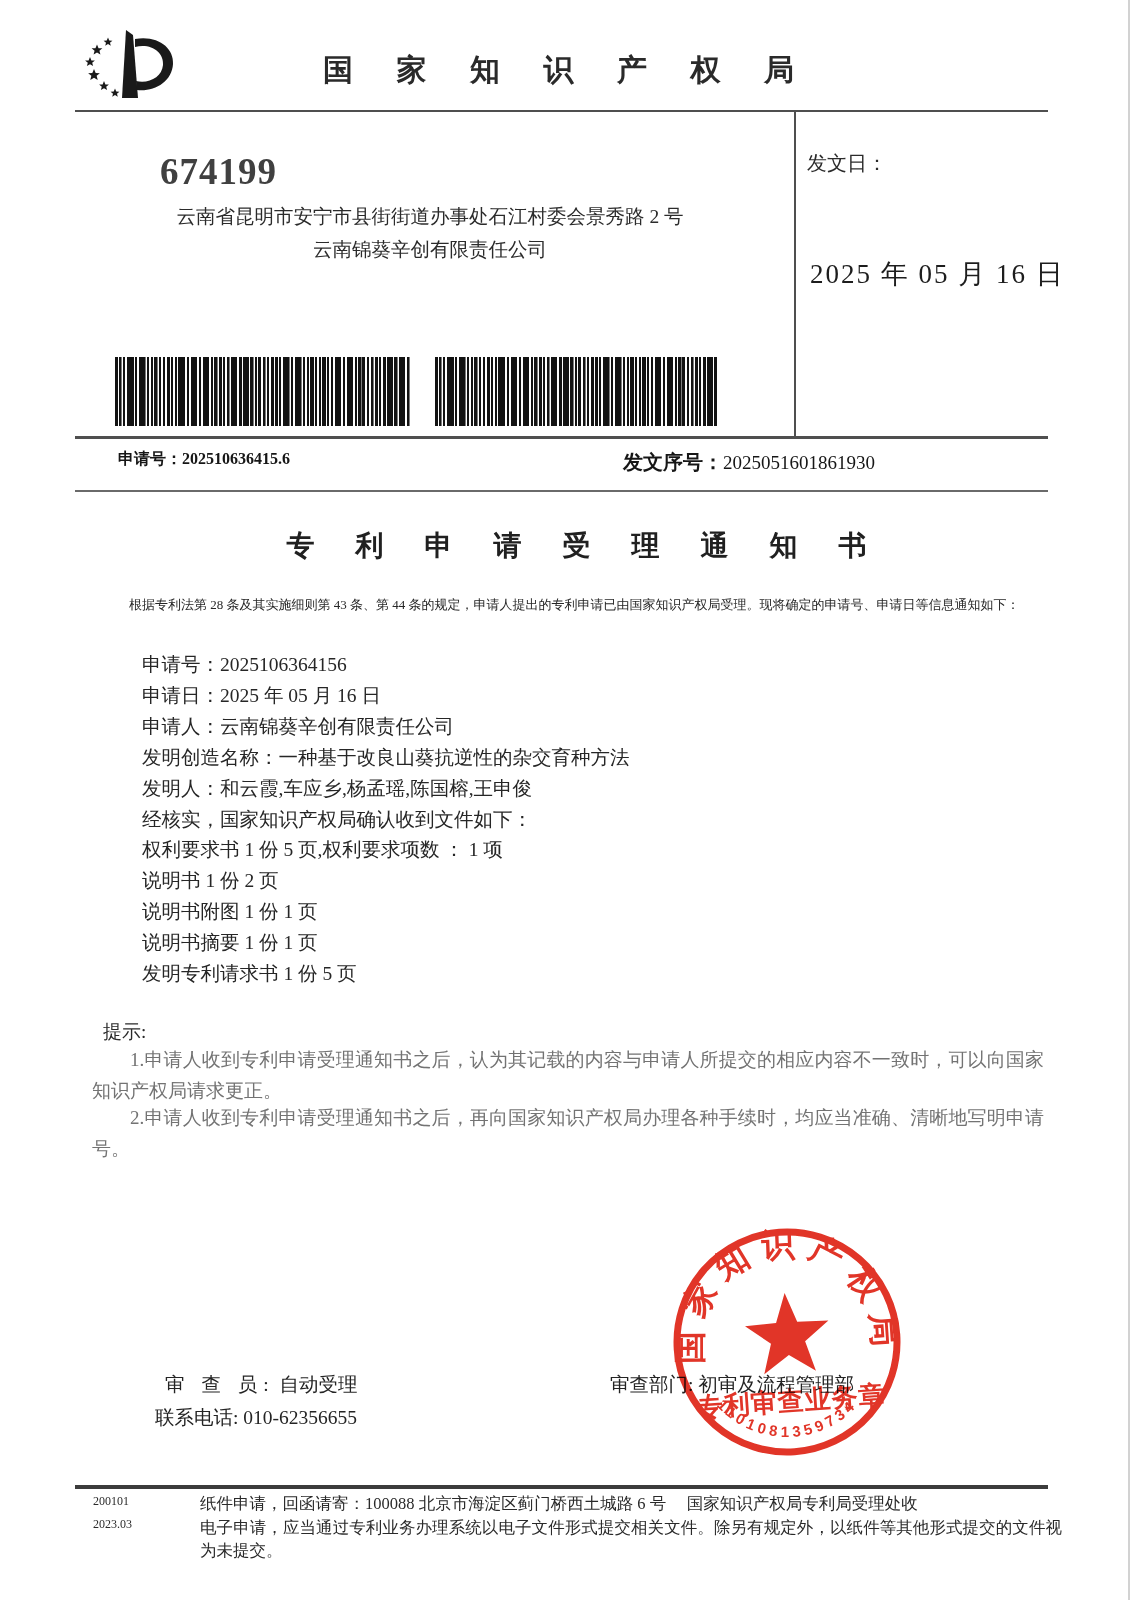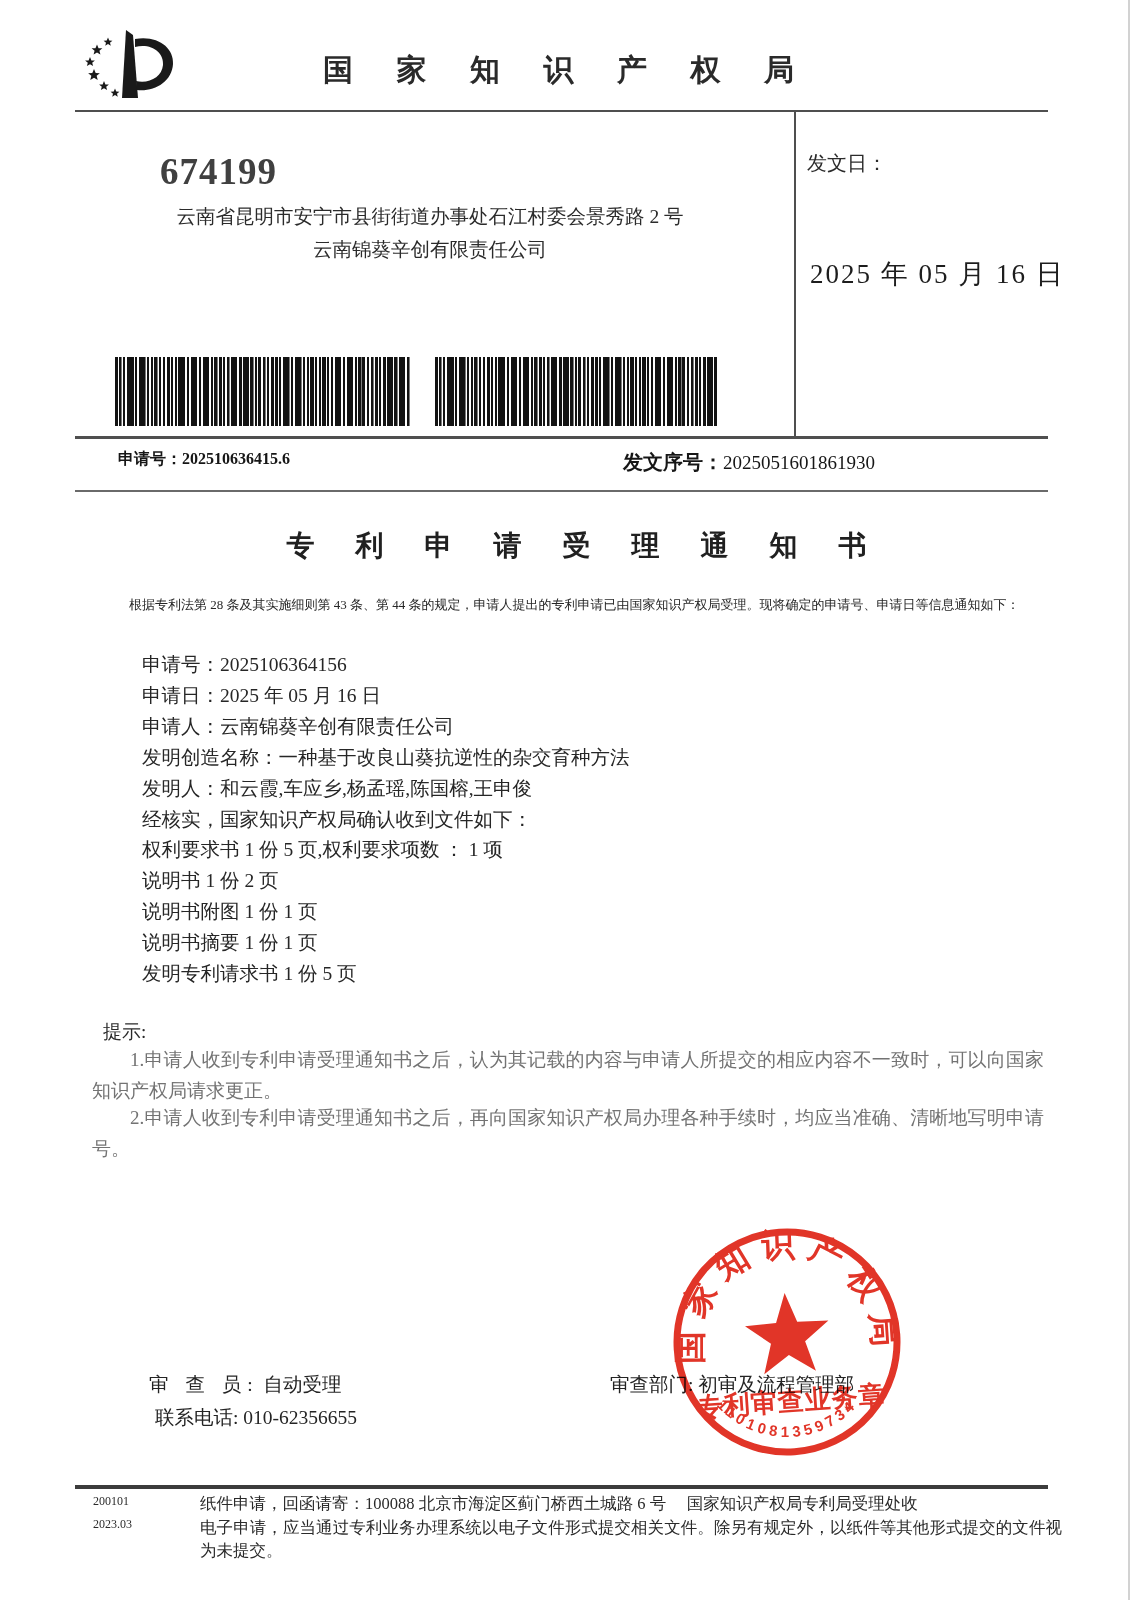--- a/index.html
+++ b/index.html
@@ -54,21 +54,21 @@
     top:589px;left:103px;width:947px;margin:0;
     font-size:13px;line-height:32px;text-indent:2em;color:#262626;text-align:justify;
   }
   .details{top:650px;left:142px;width:880px;font-size:19.5px;line-height:30.9px;color:#262626;}
   .tips-label{top:1019px;left:103px;font-size:19px;color:#2a2a2a;}
   .tip{position:absolute;left:92px;width:952px;margin:0;font-size:19px;line-height:31px;text-indent:2em;color:#737373;text-align:justify;}
   .tip-1{top:1044px;}
   .tip-2{top:1102px;}
   
   .sig-row{font-size:19.5px;color:#242424;}
-  .sig-examiner{top:1371px;left:149px;text-align:right;}
+  .sig-examiner{top:1371px;left:165px;text-align:right;}
   .sig-phone{top:1404px;left:155px;}
   .sig-dept{top:1371px;left:610px;}
   .sp{letter-spacing:6px;}
   
   .stamp{top:1212px;left:657px;width:260px;height:260px;mix-blend-mode:multiply;opacity:.93;transform:rotate(-4deg);}
   .stamp text{font-family:"Liberation Serif","DejaVu Serif",serif;font-weight:700;}
   .stamp .arc{font-size:33px;letter-spacing:11px;}
   .stamp .seal-name{font-size:26px;letter-spacing:1px;}
   .stamp .digits{font-size:15px;letter-spacing:4px;font-family:"Liberation Sans","DejaVu Sans",sans-serif;}
   

